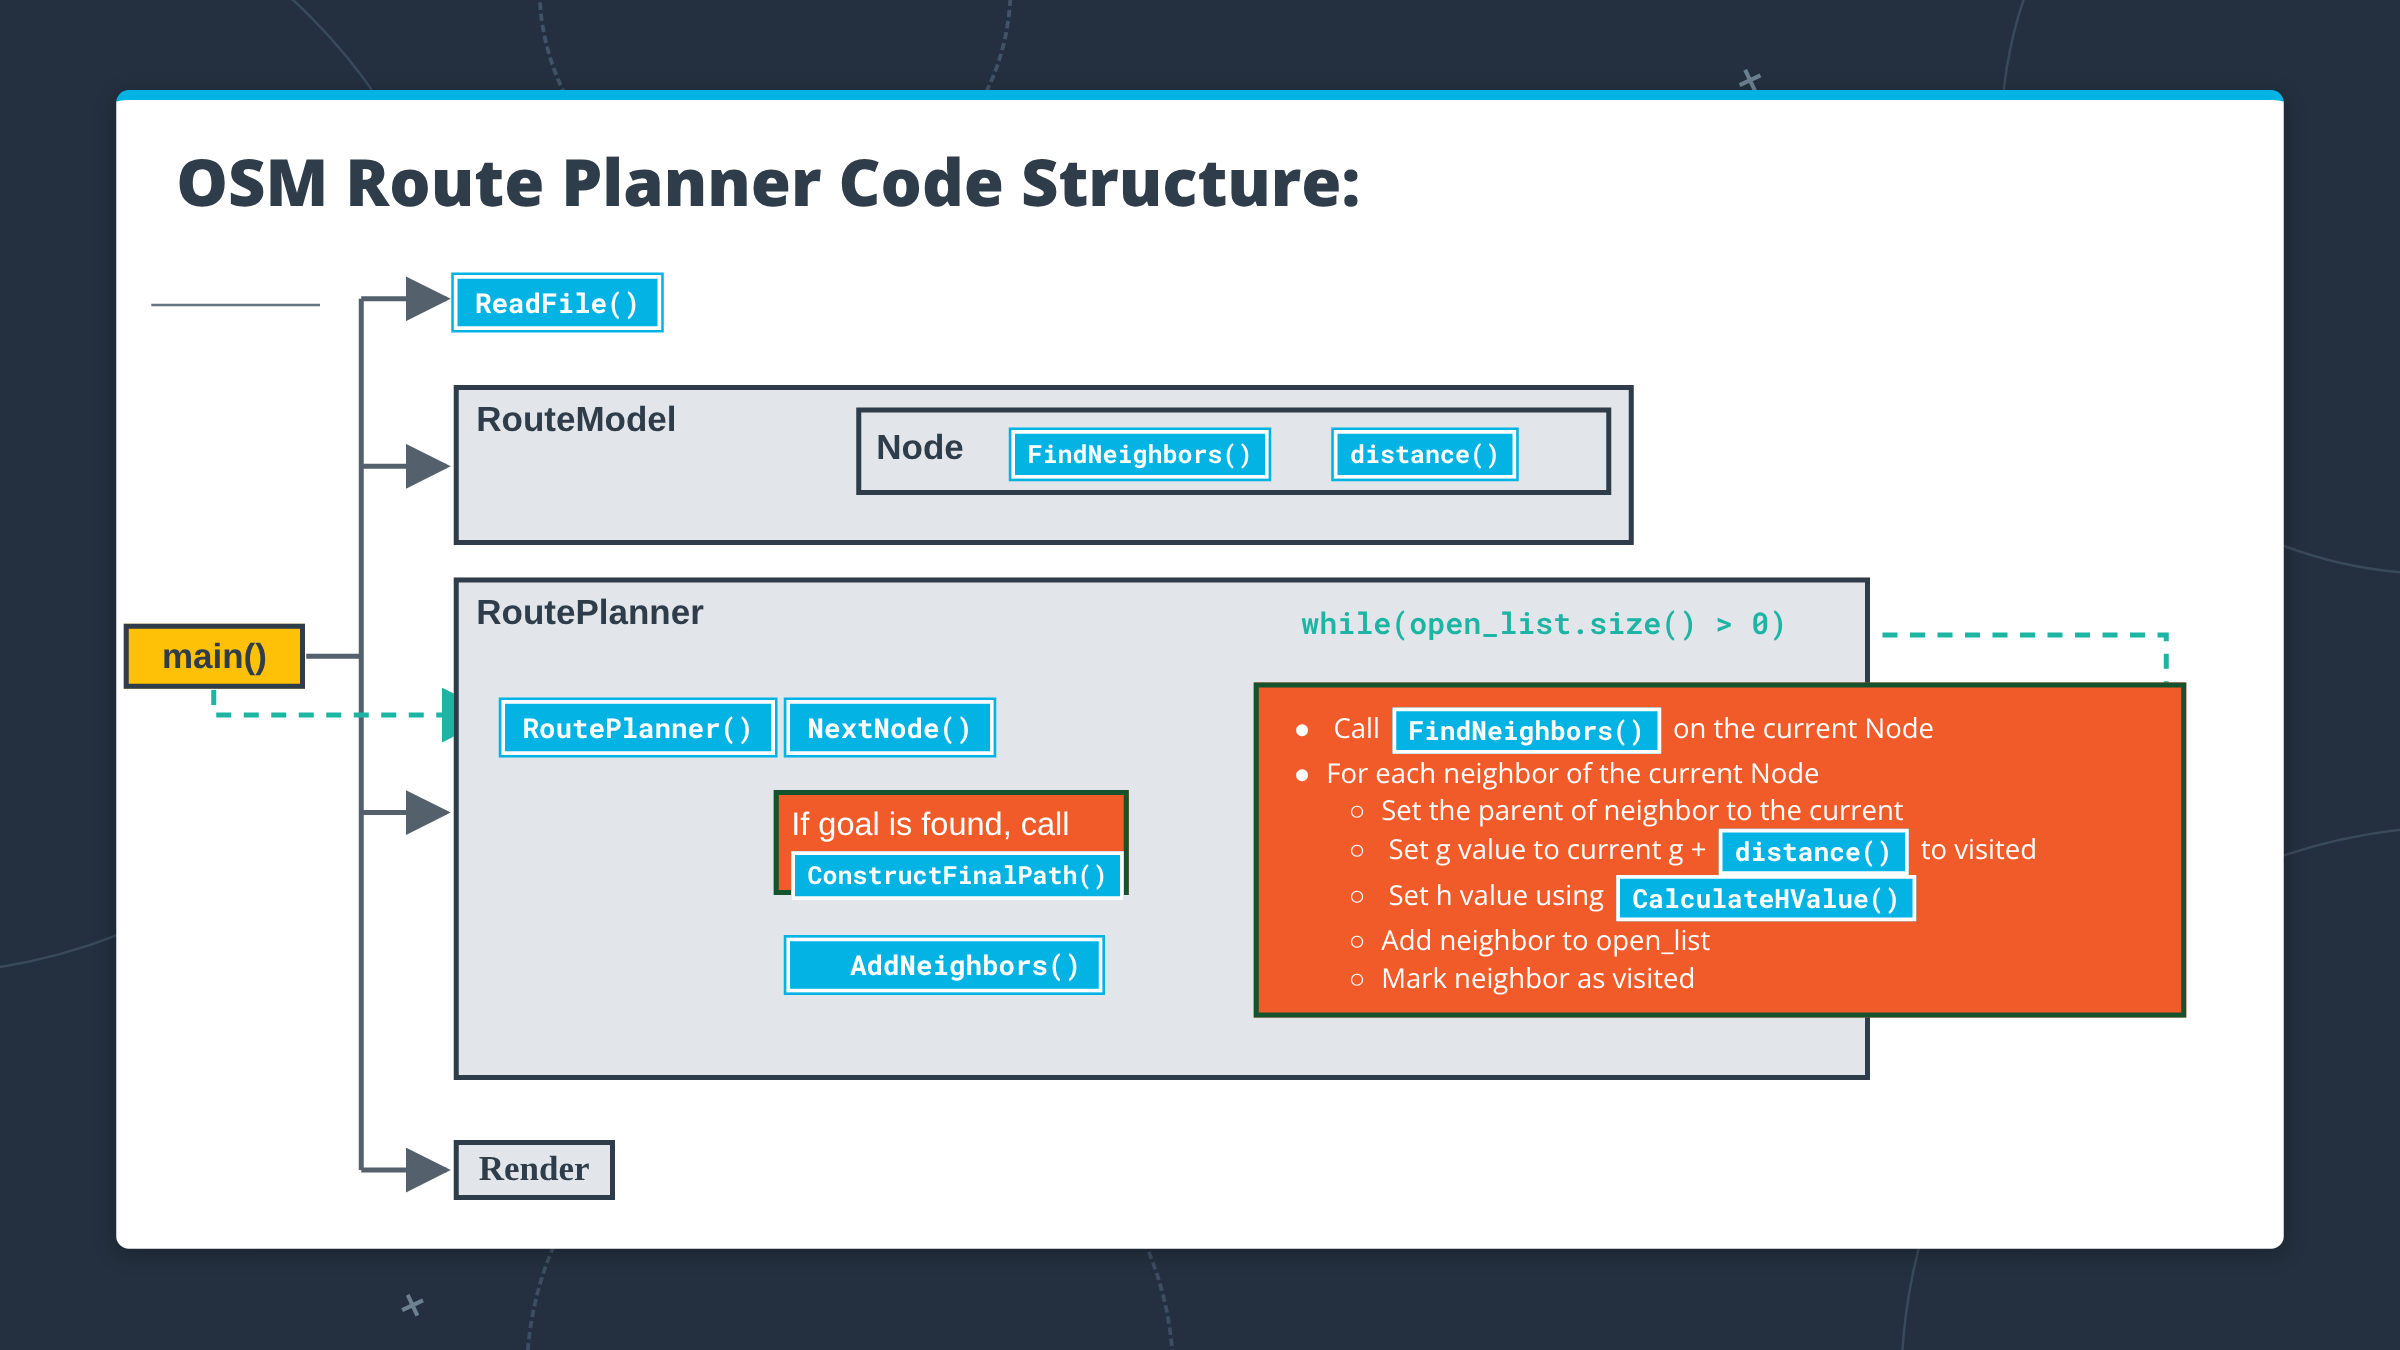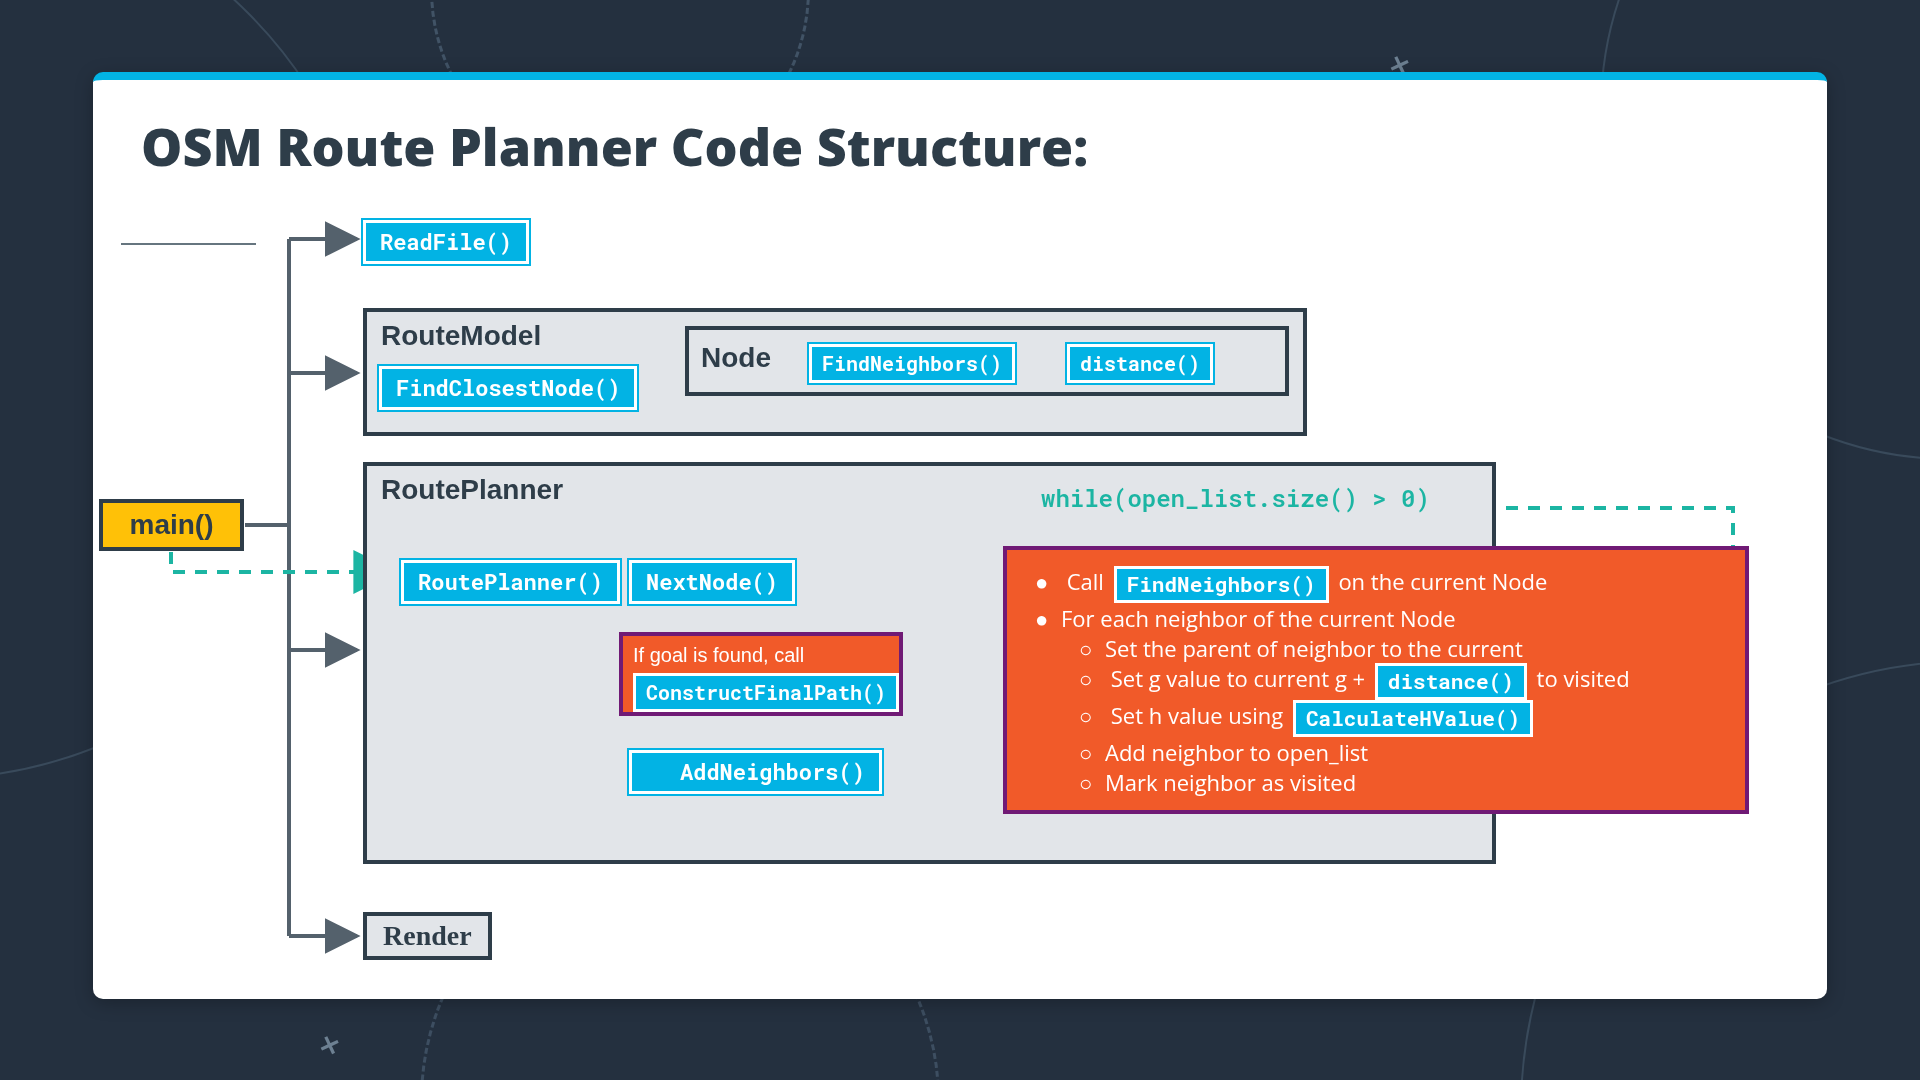--- a/index.html
+++ b/index.html
@@ -85,26 +85,26 @@
     position: absolute;
     background: #e2e5e9;
     border: 4px solid #2e3d49;
     font-size: 28px; font-weight: 800; color: #2e3d49;
     padding: 4px 16px;
   }
 
   .orange-box {
     position: absolute;
     background: #f15a29;
-    border: 4px solid #701a75;
+    border: 4px solid #14532d;
     color: #ffffff;
   }
   .orange-box .text {
     font-family: "Segoe UI", Arial, sans-serif;
-    font-size: 20px;
+    font-size: 26px;
   }
 
   .loop-label {
     position: absolute;
     font-family: "Roboto Mono","Consolas",monospace;
     color: #1cb5a3;
     font-size: 24px;
     font-weight: 600;
   }
 
@@ -186,23 +186,20 @@
     <div class="main-box">
       <span>main()</span>
     </div>
 
     <div class="fn" style="left:270px; top:140px;">
       <span>ReadFile()</span>
     </div>
 
     <div class="class-box" style="left:270px; top:228px; width:944px; height:128px;">
       <span class="class-title" style="left:14px; top:8px;">RouteModel</span>
-      <div class="fn" style="left:12px; top:54px;">
-        <span>FindClosestNode()</span>
-      </div>
 
       <div class="class-box" style="left:318px; top:14px; width:604px; height:70px; border-width:4px;">
         <span class="class-title" style="left:12px; top:12px;">Node</span>
         <div class="fn sm" style="left:120px; top:14px;">
           <span>FindNeighbors()</span>
         </div>
         <div class="fn sm" style="left:378px; top:14px;">
           <span>distance()</span>
         </div>
       </div>

